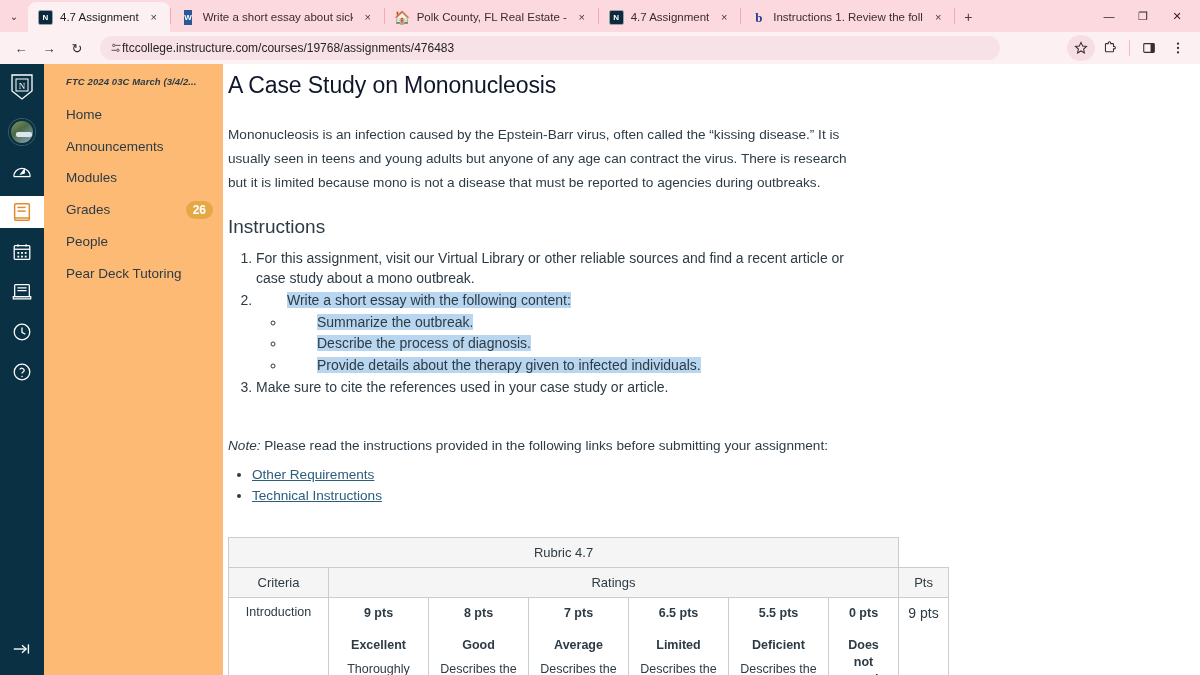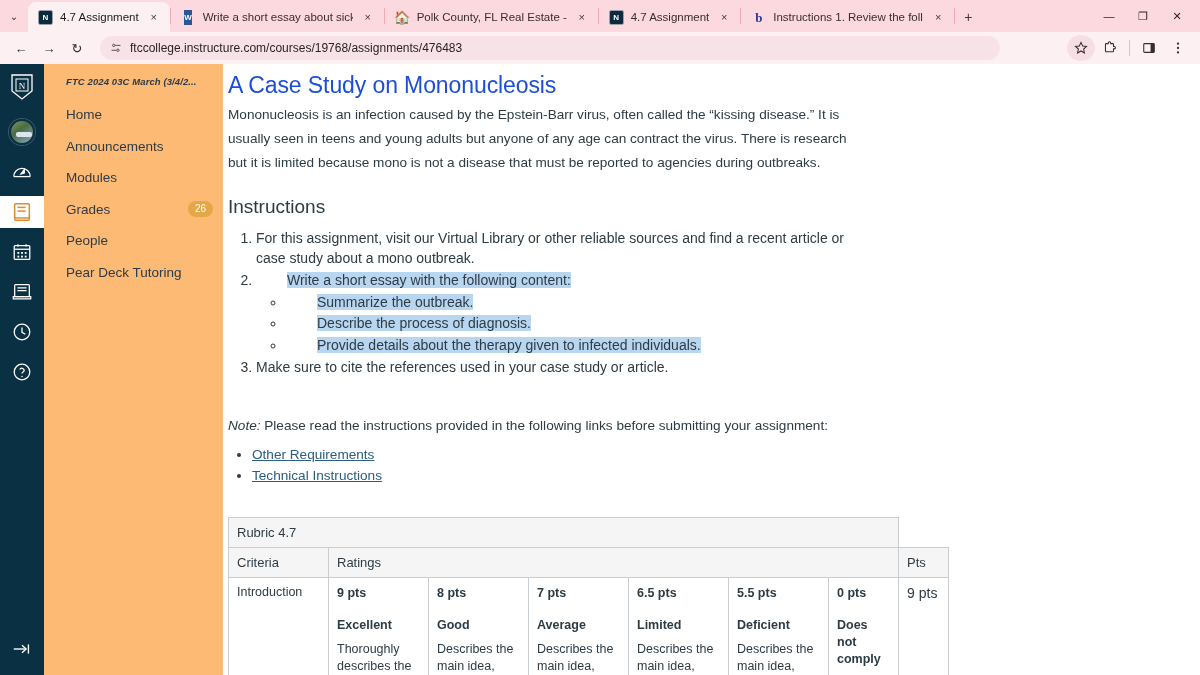--- a/index.html
+++ b/index.html
@@ -70,21 +70,21 @@
   .toolbar {
     height: 32px; background: #fdf0f2; display: flex; align-items: center;
     padding: 0 8px; gap: 2px; flex: 0 0 32px; position: relative;
   }
   .tb-btn {
     width: 26px; height: 26px; display: flex; align-items: center; justify-content: center;
     border-radius: 50%; color: #36282a; font-size: 13px;
   }
   .omnibox {
     flex: 1 1 auto; height: 24px; background: #f7e3e7; border-radius: 12px;
-    display: flex; align-items: center; padding: 0 10px; gap: 8px;
+    display: flex; align-items: center; padding: 0 10px; 
     margin: 0 6px 0 8px; max-width: 900px;
   }
   .omni-icon { font-size: 10px; color: #5a4a4c; display:flex; align-items:center;}
   .omni-url { font-size: 12px; color: #2a2224; white-space: nowrap; }
   .tb-right { display: flex; align-items: center; gap: 1px; margin-left: auto; }
   .tb-right .tb-btn { width: 28px; height: 26px; }
   .tb-star { background: #f6dfe4; }
   .tb-divider { width:1px; height:16px; background:#f0b9c3; margin:0 4px; }
 
   
@@ -123,32 +123,32 @@
   .cnav-course {
     font-size: 9.5px; color: #2d3b45; font-style: italic; font-weight: bold;
     padding: 0 10px 0 22px; letter-spacing: 0.1px; white-space: nowrap; overflow: hidden;
     margin-bottom: 12px;
   }
   .cnav-link {
     display: flex; align-items: center; padding: 7px 10px 7px 22px;
     font-size: 13.5px; color: #2d3b45; text-decoration: none; line-height: 1.3;
   }
   .cnav-badge {
-    margin-left: auto; background: #e5a846; color: #fff; font-size: 10px;
-    font-weight: normal; border-radius: 9px; padding: 2px 7px; line-height: 1.2;
+    margin-left: auto; background: #e5a846; color: #fff; font-size: 12px;
+    font-weight: bold; border-radius: 9px; padding: 2px 7px; line-height: 1.2;
   }
 
   
   .content {
     flex: 1 1 auto; padding: 0 0 0 4px; overflow: hidden; position: relative;
     color: #2d3b45;
   }
   .content-inner { padding: 8px 24px 0 0; }
   h1.page-title {
-    font-size: 23px; font-weight: normal; color: #1d4ed8; margin-bottom: 4px;
+    font-size: 23px; font-weight: normal; color: #0f172a; margin-bottom: 24px;
     letter-spacing: -0.1px;
   }
   p.intro {
     font-size: 13.6px; line-height: 1.78; max-width: 620px; color: #2d3b45;
   }
   h2.sect {
     font-size: 19px; font-weight: normal; margin: 20px 0 10px; color: #2d3b45;
   }
   ol.instr { padding-left: 28px; font-size: 14px; line-height: 1.48; }
   ol.instr > li { margin-bottom: 1px; max-width: 620px; }
@@ -162,21 +162,21 @@
   ul.links a { color: #2b5d7d; text-decoration: underline; }
 
   
   .rubric-wrap { margin-top: 32px; }
   table.rubric {
     border-collapse: collapse; width: 720px; font-size: 12.5px; color: #2d3b45;
     table-layout: fixed;
   }
   table.rubric td, table.rubric th {
     border: 1px solid #c7cdd1; vertical-align: top; padding: 7px 8px;
-    font-weight: normal; text-align: left;
+    font-weight: normal; text-align: center;
   }
   .rubric-caption {
     background: #f5f5f5; font-weight: bold; font-size: 13px; padding: 8px 8px;
     border: 1px solid #c7cdd1; width: 626px;
   }
   .rubric-caption-spacer { border: none !important; background: transparent; }
   .th-criteria, .th-ratings, .th-pts {
     background: #f5f5f5; font-weight: bold; text-align: center; font-size: 13px;
     padding: 8px 4px;
   }

